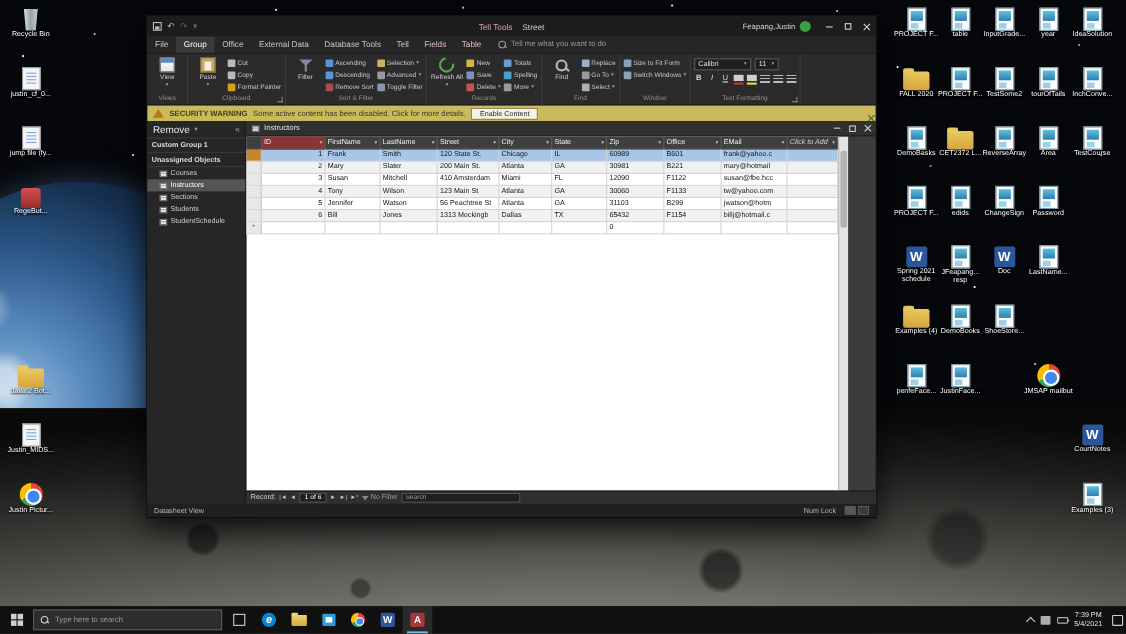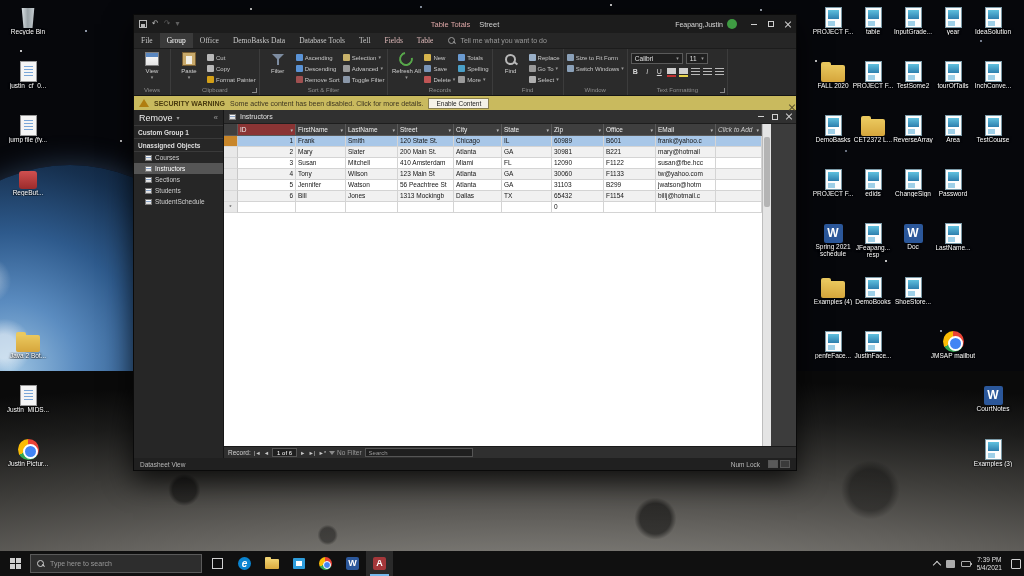--- a/index.html
+++ b/index.html
@@ -75,21 +75,21 @@
   .wbtn{width:17px;height:100%;display:flex;align-items:center;justify-content:center;cursor:pointer;position:relative;}
   .minbar{width:6px;height:1px;background:#d0d0d0;}
   .maxbox{width:6px;height:6px;border:1px solid #d0d0d0;}
   .closex{width:8px;height:8px;position:relative;}
   .closex::before,.closex::after{content:"";position:absolute;left:0;top:3.5px;width:8px;height:1px;background:#d0d0d0;}
   .closex::before{transform:rotate(45deg);}
   .closex::after{transform:rotate(-45deg);}
 
   .tabsrow{height:16px;background:#262626;display:flex;align-items:stretch;color:#c6c6c6;
     font-size:7.5px;flex:0 0 auto;border-bottom:1px solid #1c1c1c;}
-  #tabstrip{display:flex;align-items:stretch;font-family:Liberation Serif, serif;}
+  #tabstrip{display:flex;align-items:stretch;}
   .rtab{padding:0 7px;display:flex;align-items:center;cursor:pointer;white-space:nowrap;}
   .rtab.active{background:#3a3a3a;color:#fff;}
   .rtab.contextual{color:#e2bcbc;}
   .tellme{margin-left:8px;display:flex;align-items:center;color:#9a9a9a;font-size:7px;gap:4px;white-space:nowrap;cursor:text;}
   .mag{width:8px;height:8px;position:relative;display:inline-block;flex:0 0 auto;}
   .mag::before{content:"";position:absolute;left:0;top:0;width:5px;height:5px;border:1px solid #9a9a9a;border-radius:50%;}
   .mag::after{content:"";position:absolute;left:5px;top:5.5px;width:3px;height:1px;background:#9a9a9a;transform:rotate(45deg);}
   .mag.light::before{border-color:#cfcfcf;}
   .mag.light::after{background:#cfcfcf;}
 
@@ -410,21 +410,21 @@
 
   <div id="win">
     <div class="titlebar">
       <div class="qat">
         <span class="qsave"></span>
         <span class="qtxt">↶</span>
         <span class="qtxt dim">↷</span>
         <span class="qtxt dim">▾</span>
       </div>
       <div class="titlecenter">
-        <span class="ttools">Table Totals</span>
+        <span class="ttools">Tell Tools</span>
         <span class="tapp">Street</span>
       </div>
       <div class="titleright">
         <span class="username">Feapang,Justin</span>
         <span class="avatar"></span>
         <span class="wbtn">
             <span class="minbar"></span>
           </span>
         <span class="wbtn">
             <span class="maxbox"></span>
@@ -433,21 +433,21 @@
             <span class="closex"></span>
           </span>
       </div>
     </div>
 
     <div class="tabsrow">
       <div id="tabstrip">
           <div class="rtab">File</div>
           <div class="rtab active">Group</div>
           <div class="rtab">Office</div>
-          <div class="rtab">DemoBasks Data</div>
+          <div class="rtab">External Data</div>
           <div class="rtab">Database Tools</div>
           <div class="rtab">Tell</div>
           <div class="rtab contextual">Fields</div>
           <div class="rtab contextual">Table</div>
         </div>
       <div class="tellme">
         <span class="mag"></span>
         <span>Tell me what you want to do</span>
       </div>
     </div>

